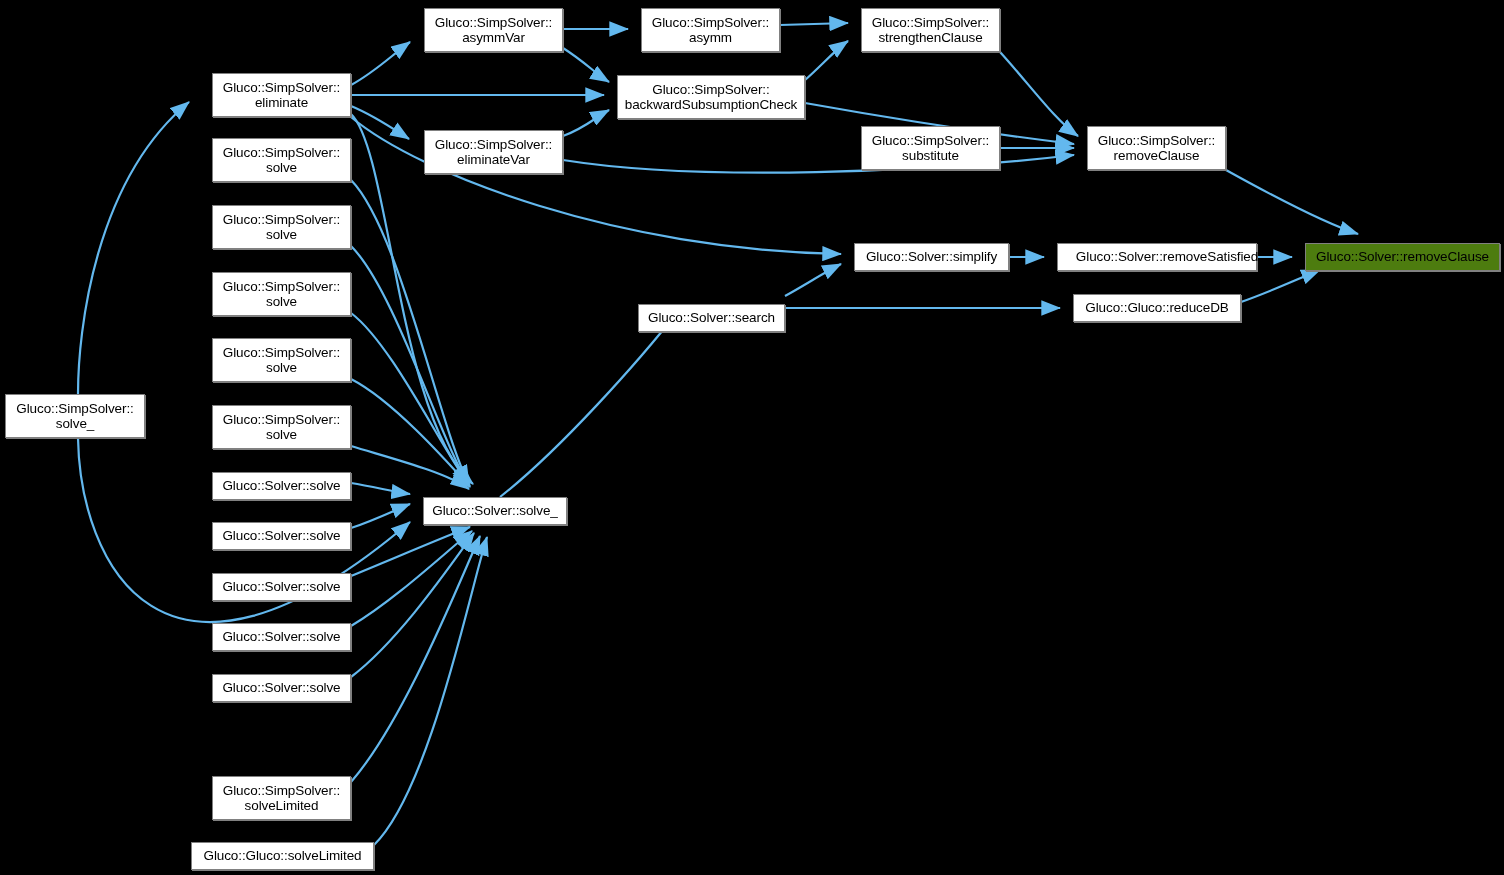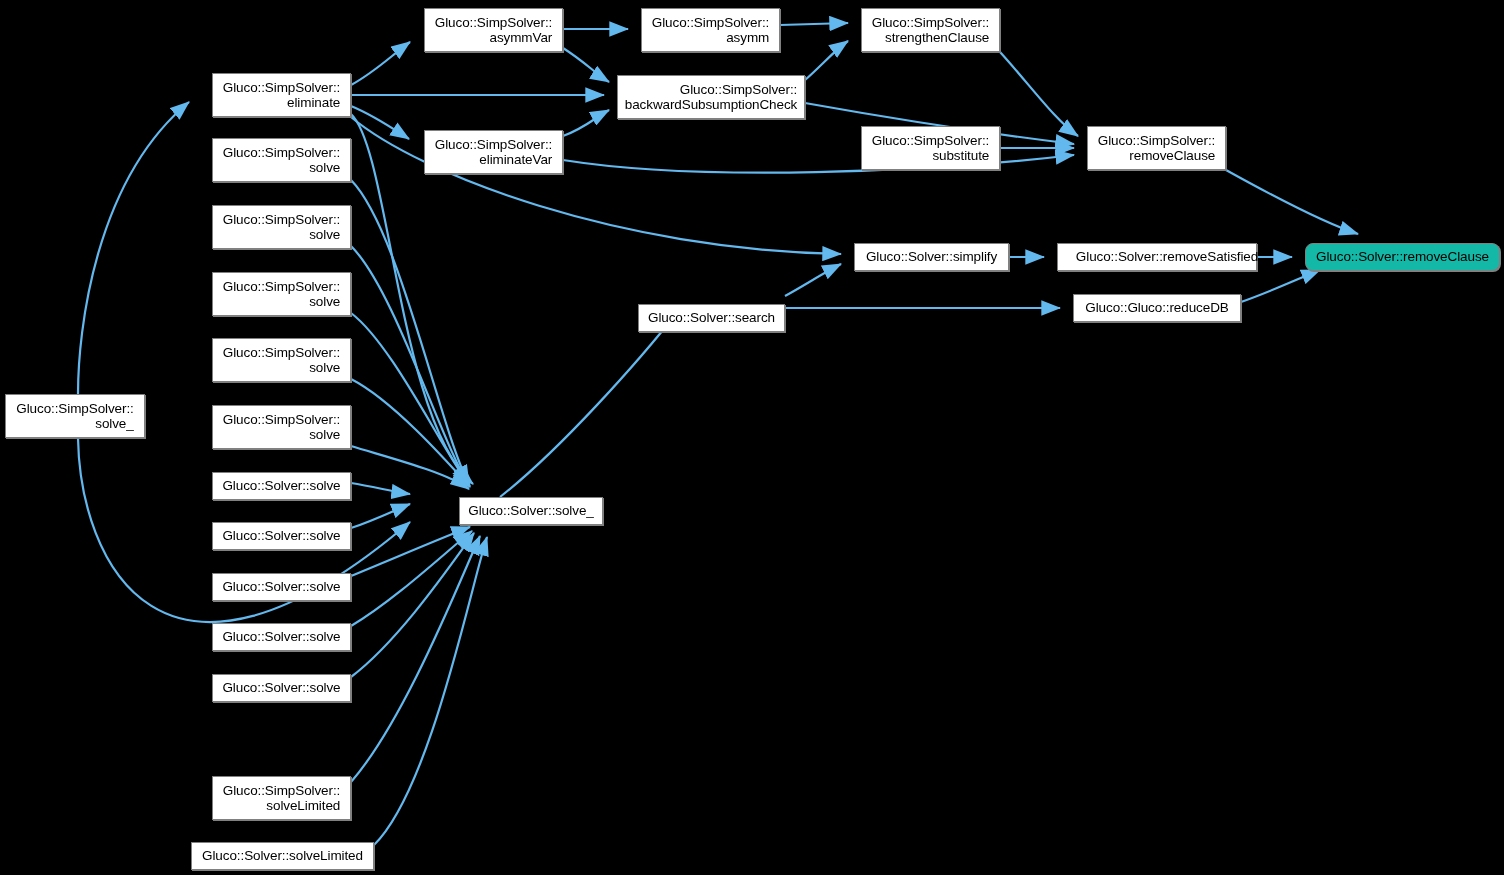--- a/index.html
+++ b/index.html
@@ -26,30 +26,29 @@
   .node {
     position: absolute;
     box-sizing: border-box;
     background: #ffffff;
     border: 1px solid #808080;
     box-shadow: 1px 1px 0 0 #808080;
     color: #000000;
     display: flex;
     align-items: center;
     justify-content: center;
-    text-align: right;
+    text-align: center;
     font-size: 13.5px;
     line-height: 15.5px;
     letter-spacing: -0.1px;
     white-space: pre-line;
     z-index: 5;
   }
   .node.highlight {
-    background: #14b8a6;
-    border-radius: 8px;
+    background: #4d7c0f;
   }
 </style>
 </head>
 <body>
 
 <div id="graph-root">
   <svg class="edges" viewBox="0 0 1504 875" xmlns="http://www.w3.org/2000/svg">
     <defs>
       <marker id="arrowhead" markerWidth="9" markerHeight="7" refX="8.5" refY="3.5" orient="auto" markerUnits="strokeWidth">
         <polygon points="0 0, 9 3.5, 0 7" fill="#63b8ee"></polygon>
@@ -108,26 +107,26 @@
 solve</div>
       <div class="node" style="left: 212px; top: 405px; width: 139px; height: 44px;">Gluco::SimpSolver::
 solve</div>
       <div class="node" style="left: 212px; top: 472px; width: 139px; height: 28px;">Gluco::Solver::solve</div>
       <div class="node" style="left: 212px; top: 522px; width: 139px; height: 28px;">Gluco::Solver::solve</div>
       <div class="node" style="left: 212px; top: 573px; width: 139px; height: 28px;">Gluco::Solver::solve</div>
       <div class="node" style="left: 212px; top: 623px; width: 139px; height: 28px;">Gluco::Solver::solve</div>
       <div class="node" style="left: 212px; top: 674px; width: 139px; height: 28px;">Gluco::Solver::solve</div>
       <div class="node" style="left: 212px; top: 776px; width: 139px; height: 44px;">Gluco::SimpSolver::
 solveLimited</div>
-      <div class="node" style="left: 191px; top: 842px; width: 183px; height: 28px;">Gluco::Solver::solveLimited</div>
+      <div class="node" style="left: 191px; top: 842px; width: 183px; height: 28px;">Gluco::Gluco::solveLimited</div>
       <div class="node" style="left: 424px; top: 8px; width: 139px; height: 44px;">Gluco::SimpSolver::
 asymmVar</div>
       <div class="node" style="left: 424px; top: 130px; width: 139px; height: 44px;">Gluco::SimpSolver::
 eliminateVar</div>
-      <div class="node" style="left: 423px; top: 497px; width: 144px; height: 28px; margin-left: 36px;">Gluco::Solver::solve_</div>
+      <div class="node" style="left: 423px; top: 497px; width: 144px; height: 28px;">Gluco::Solver::solve_</div>
       <div class="node" style="left: 641px; top: 8px; width: 139px; height: 44px;">Gluco::SimpSolver::
 asymm</div>
       <div class="node" style="left: 617px; top: 75px; width: 188px; height: 44px;">Gluco::SimpSolver::
 backwardSubsumptionCheck</div>
       <div class="node" style="left: 638px; top: 304px; width: 147px; height: 28px;">Gluco::Solver::search</div>
       <div class="node" style="left: 861px; top: 8px; width: 139px; height: 44px;">Gluco::SimpSolver::
 strengthenClause</div>
       <div class="node" style="left: 861px; top: 126px; width: 139px; height: 44px;">Gluco::SimpSolver::
 substitute</div>
       <div class="node" style="left: 854px; top: 243px; width: 155px; height: 28px;">Gluco::Solver::simplify</div>

